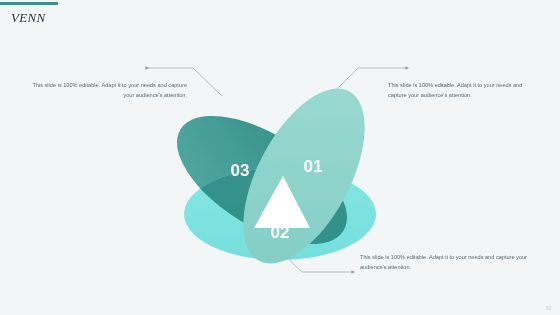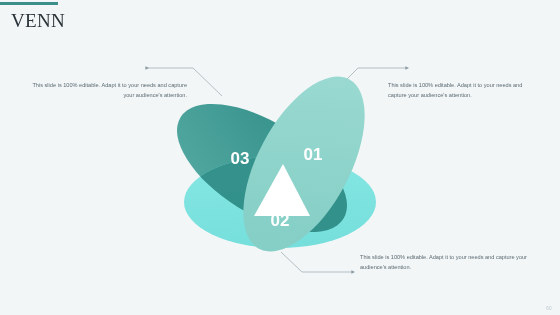--- a/index.html
+++ b/index.html
@@ -13,26 +13,26 @@
   .slide{position:absolute;inset:0;background:#f2f6f7;}
 
   
   .accent-bar{
     position:absolute;left:0;top:2px;width:58px;height:3px;
     background:#3d8f8a;
   }
   .page-title{
     position:absolute;left:11px;top:10px;
     font-family:"Liberation Serif",serif;
-    font-size:19px;color:#2a3338;letter-spacing:.3px;
+    font-size:13px;color:#2a3338;letter-spacing:.3px;font-style:italic;
   }
 
   
   .venn-stage{
-    position:absolute;left:150px;top:44px;width:260px;height:235px;
+    position:absolute;left:150px;top:56px;width:260px;height:235px;
   }
   .venn-svg{display:block;width:260px;height:235px;}
 
   .lobe-label{
     font-family:"Liberation Sans",sans-serif;
     font-size:17px;font-weight:bold;fill:#ffffff;
     text-anchor:middle;dominant-baseline:middle;
   }
 
   

